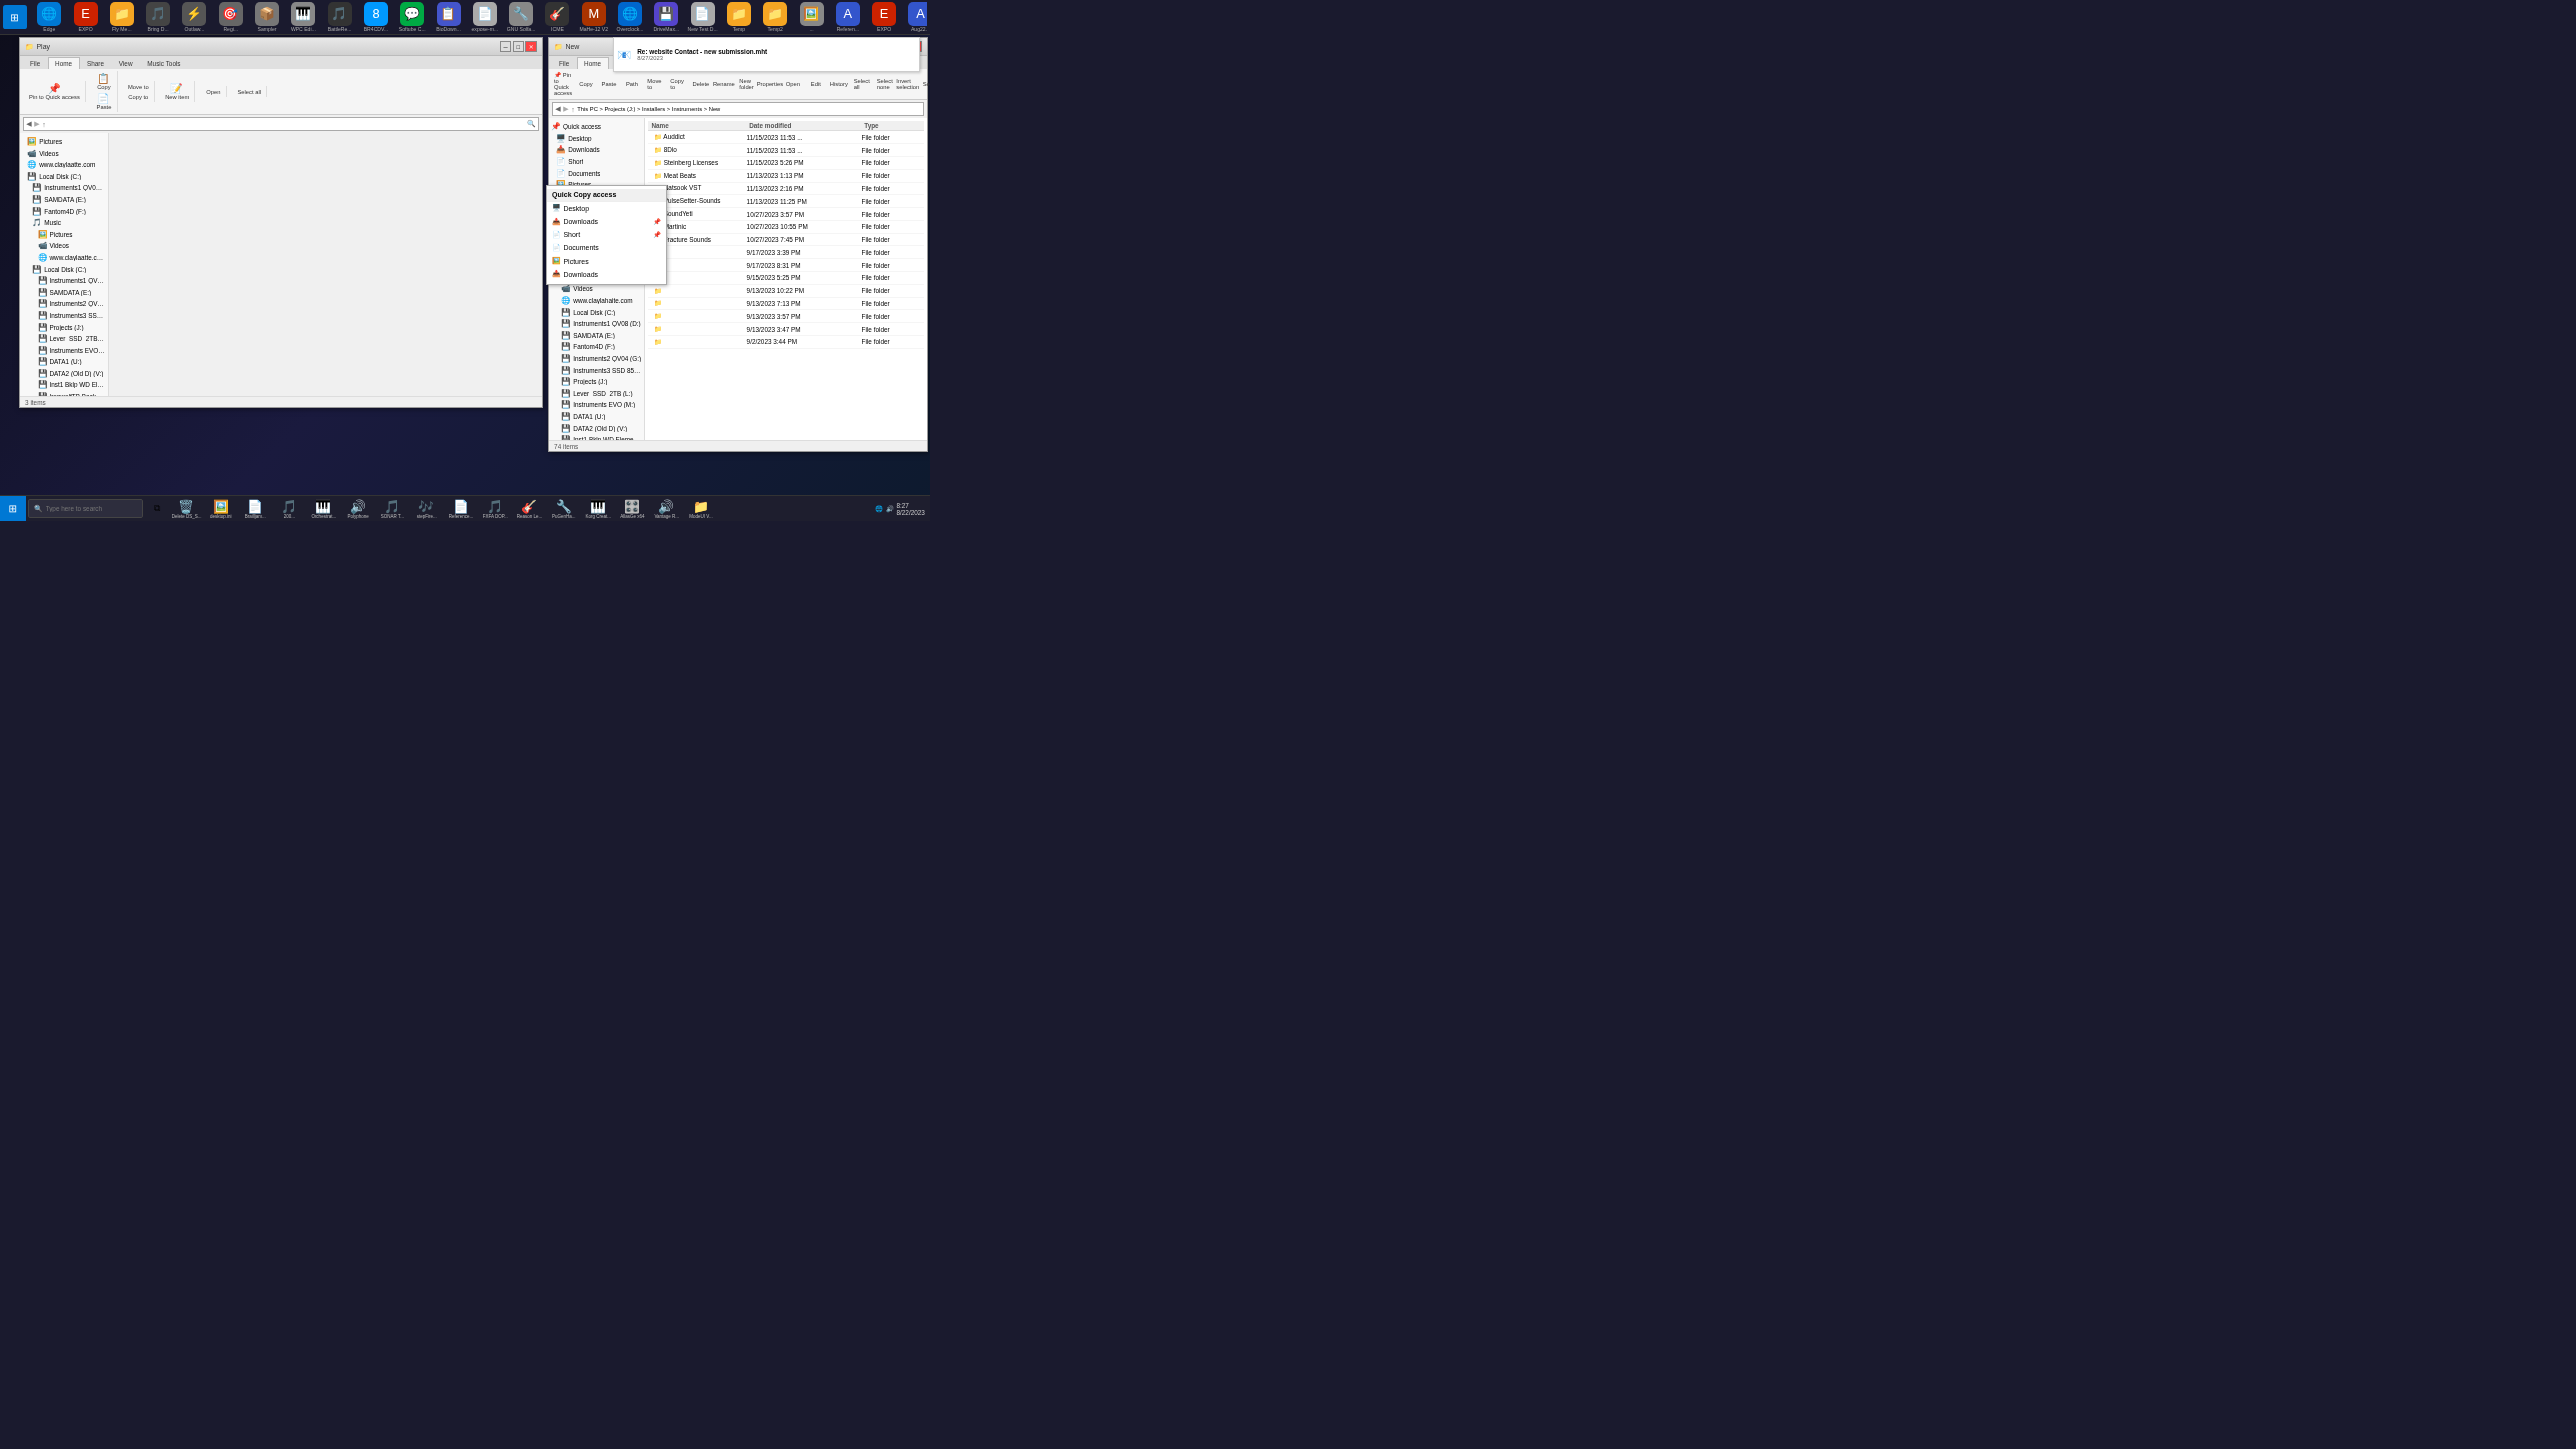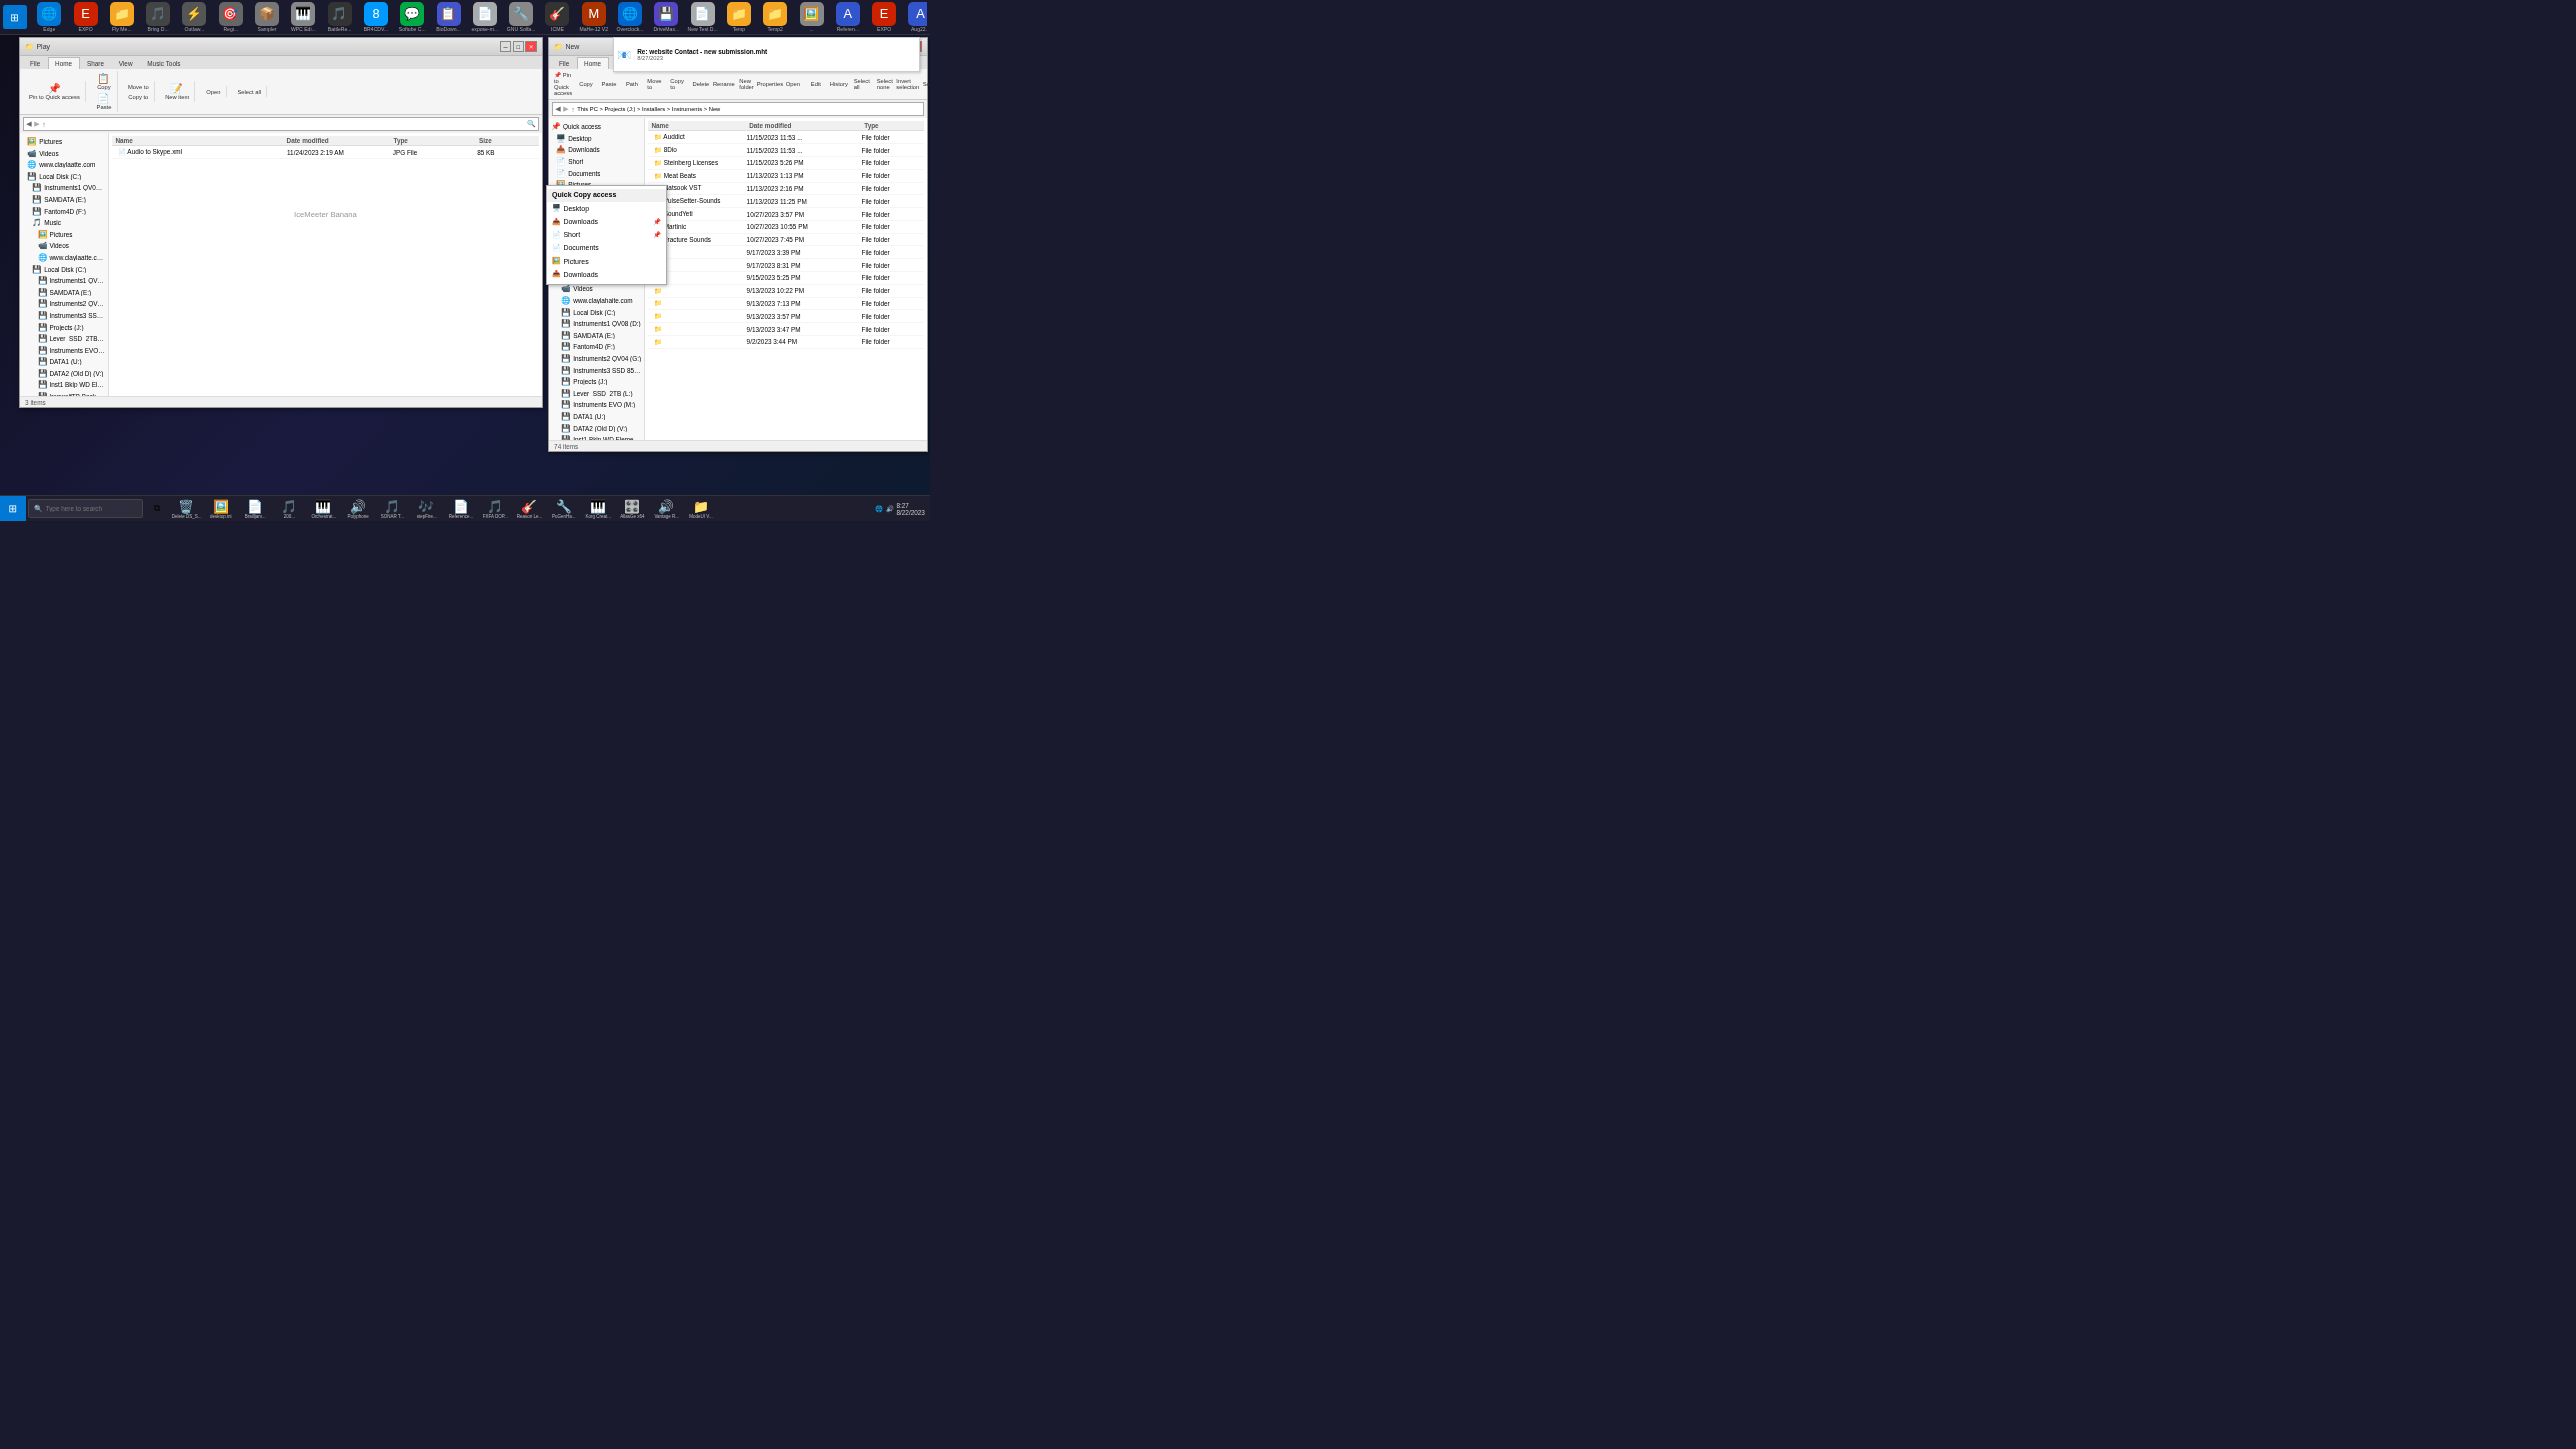--- a/index.html
+++ b/index.html
@@ -667,37 +667,20 @@
           </div>
           <div class="nav-item nav-indent3">
             <span class="nav-icon">💾</span>
             <span class="nav-label">Inst1 Bklp WD Elements (</span>
           </div>
           <div class="nav-item nav-indent3">
             <span class="nav-icon">💾</span>
             <span class="nav-label">IronwolfTB Backup (J:)</span>
           </div>
         </div>
-      <div class="main-content">
-        <div class="file-list-header">
-          <div class="col col-name">Name</div>
-          <div class="col col-date">Date modified</div>
-          <div class="col col-type">Type</div>
-          <div class="col col-size">Size</div>
-        </div>
-        <div id="file-list-1">
-            <div class="file-row">
-      <div class="col col-name">📄 Audio to Skype.xml</div>
-      <div class="col col-date">11/24/2023 2:19 AM</div>
-      <div class="col col-type">JPG File</div>
-      <div class="col col-size">85 KB</div>
-    </div>
-          </div>
-        <div style="text-align:center; padding:51px 12.8px; color:#999; font-size:7.7px;">IceMeeter Banana</div>
-      </div>
     </div>
     <div class="status-bar">
       <span>3 items</span>
     </div>
   </div>
 
   <div class="quick-access-dropdown" style="top:185px; left:546px; width:121px;">
     <div style="padding:2.6px 5.1px; font-weight:bold; font-size:7px; border-bottom:0.6px solid #eee; background:#f0f0f0;">Quick Copy access</div>
     <div class="qa-item">
       <span>🖥️</span>

